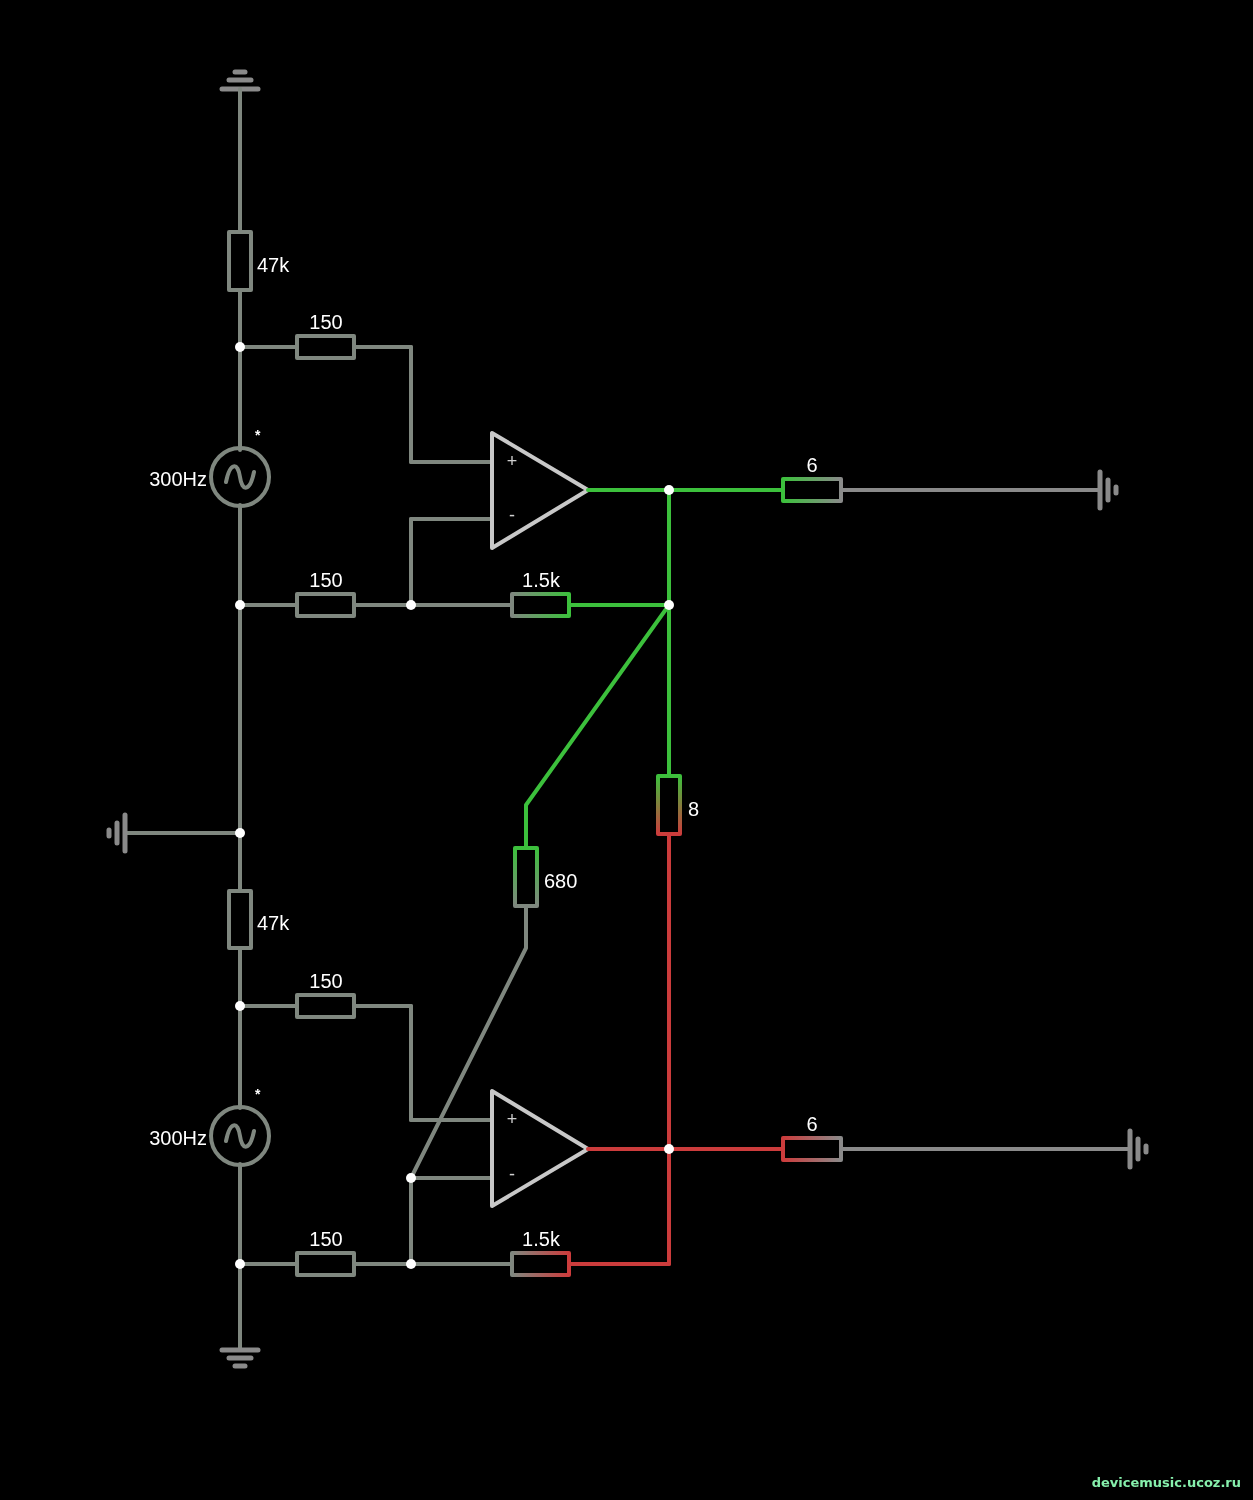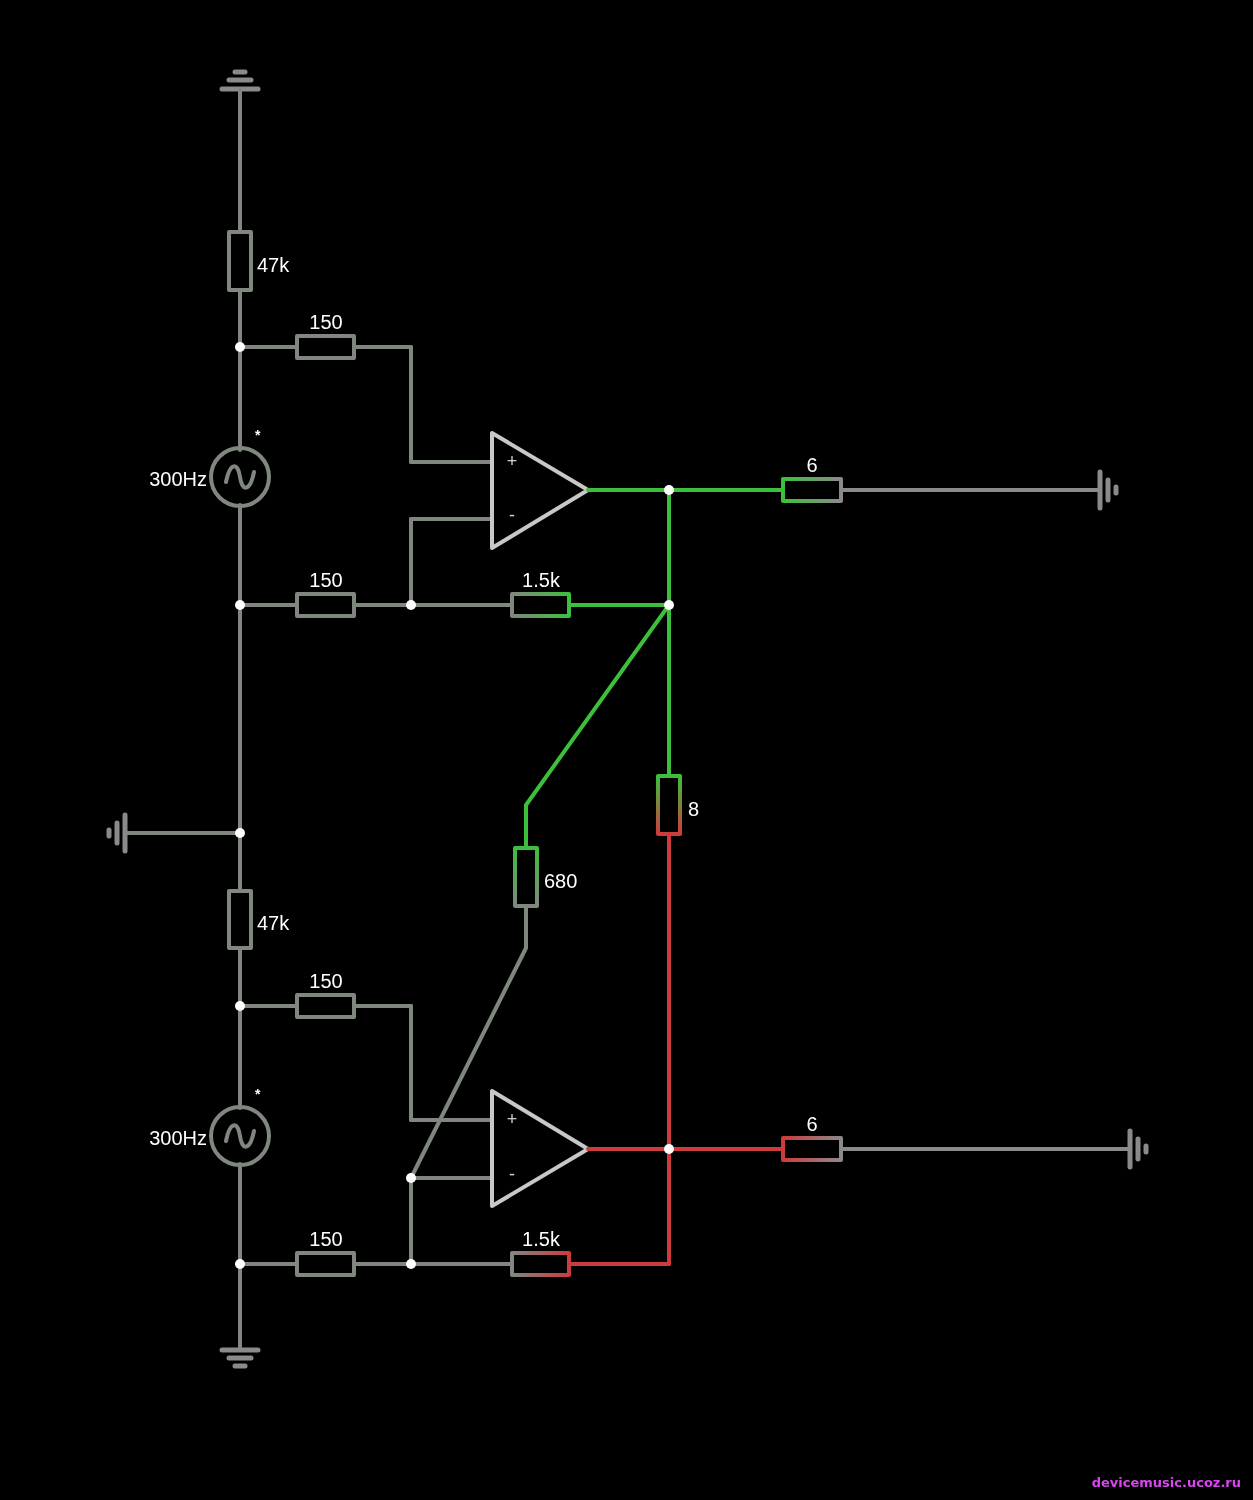--- a/index.html
+++ b/index.html
@@ -1,21 +1,21 @@
 <!DOCTYPE html>
 <html><head>
   <meta charset="utf-8">
   <style>
     html, body { margin: 0; padding: 0; background: #000; }
     body { width: 1253px; height: 1500px; position: relative; overflow: hidden; font-family: "Liberation Sans", sans-serif; }
     #schematic { position: absolute; left: 0; top: 0; }
     .lbl { fill: #ffffff; font-family: "Liberation Sans", sans-serif; font-size: 20px; }
     .sign { fill: #cfcfcf; font-family: "Liberation Sans", sans-serif; font-size: 18px; }
     .star { fill: #ffffff; font-family: "Liberation Sans", sans-serif; font-size: 14px; font-weight: bold; }
-    .wm { position: absolute; right: 12px; bottom: 10px; color: #d946ef; font-family: "DejaVu Sans", sans-serif; font-weight: bold; font-size: 13px; }
+    .wm { position: absolute; right: 12px; bottom: 10px; color: #86efac; font-family: "DejaVu Sans", sans-serif; font-weight: bold; font-size: 13px; }
   </style>
 </head>
 <body>
 
 <svg id="schematic" width="1253" height="1500" viewBox="0 0 1253 1500">
   <defs>
     <linearGradient id="gGreenGrey" x1="0" y1="0" x2="1" y2="0">
       <stop offset="0" stop-color="#3cc03c"></stop>
         <stop offset="1" stop-color="#8a8a8a"></stop>
     </linearGradient>

